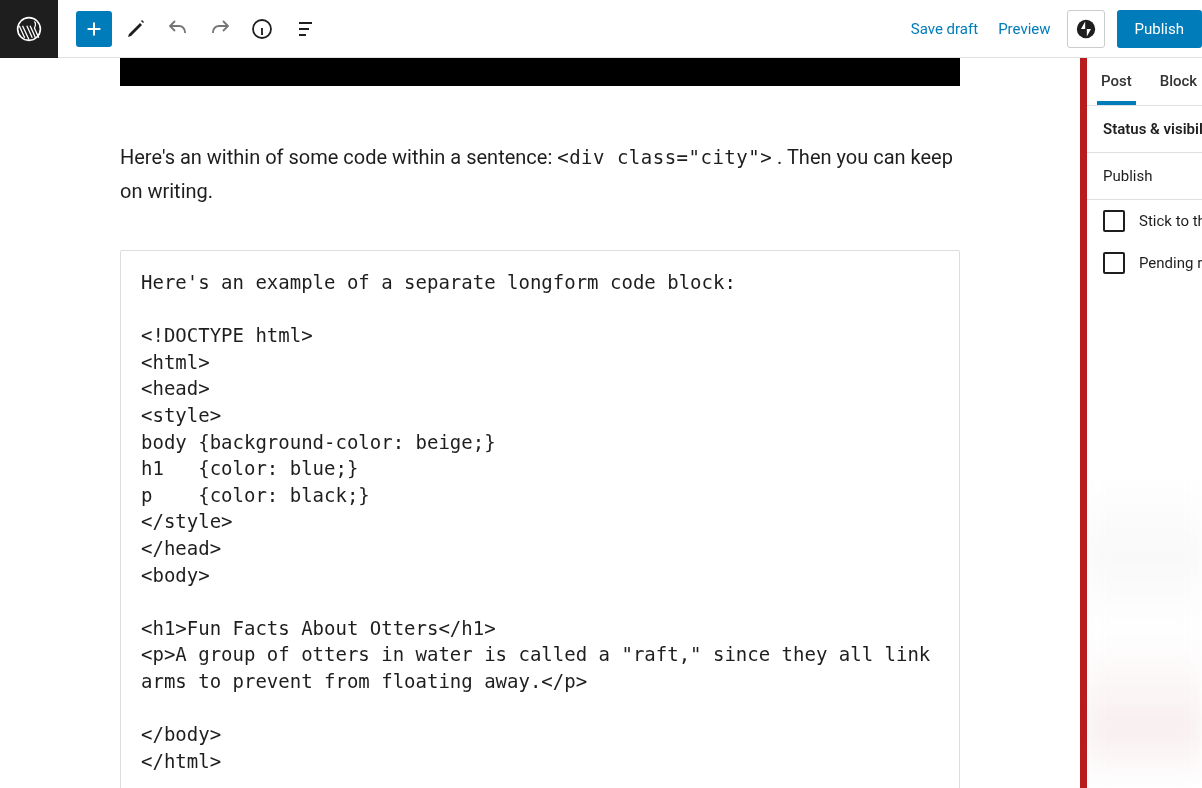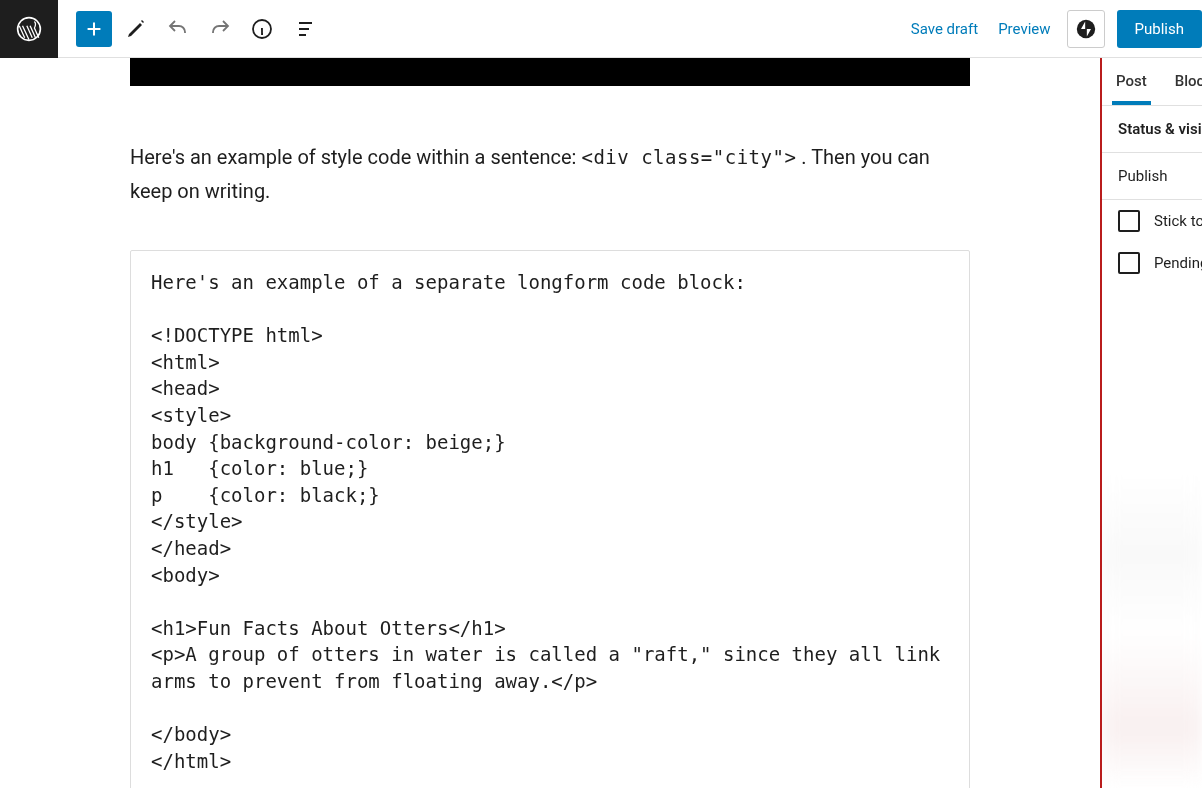--- a/index.html
+++ b/index.html
@@ -121,22 +121,22 @@
     border: 1px solid #ddd;
     border-radius: 2px;
     padding: 18px 20px 42px 20px;
     font-family: "SFMono-Regular", Menlo, Consolas, monospace;
     font-size: 19px;
     line-height: 1.4;
     white-space: pre-wrap;
     word-wrap: break-word;
   }
   .sidebar {
-    width: 102px;
-    border-left: 2px solid #b91c1c;
+    width: 122px;
+    border-left: 7px solid #b91c1c;
     overflow: hidden;
     position: relative;
     font-size: 15px;
   }
   .tabs {
     display: flex;
     height: 48px;
     border-bottom: 1px solid #e0e0e0;
   }
   .tab {
@@ -240,21 +240,21 @@
     <div class="publish-btn">Publish</div>
   </div>
 </div>
 
 <div class="workspace">
   <div class="editor">
     <div class="editor-inner">
       <div class="black-bar"></div>
       <div class="content-pad">
         <p class="body-text">
-          <span>Here's an example of style code within a sentence: </span><span class="inline-code">&lt;div class="city"&gt;</span><span> . Then you can keep on writing.</span>
+          <span>Here's an within of some code within a sentence: </span><span class="inline-code">&lt;div class="city"&gt;</span><span> . Then you can keep on writing.</span>
         </p>
         <div class="code-block">Here's an example of a separate longform code block:
 
 &lt;!DOCTYPE html&gt;
 &lt;html&gt;
 &lt;head&gt;
 &lt;style&gt;
 body {background-color: beige;}
 h1   {color: blue;}
 p    {color: black;}

